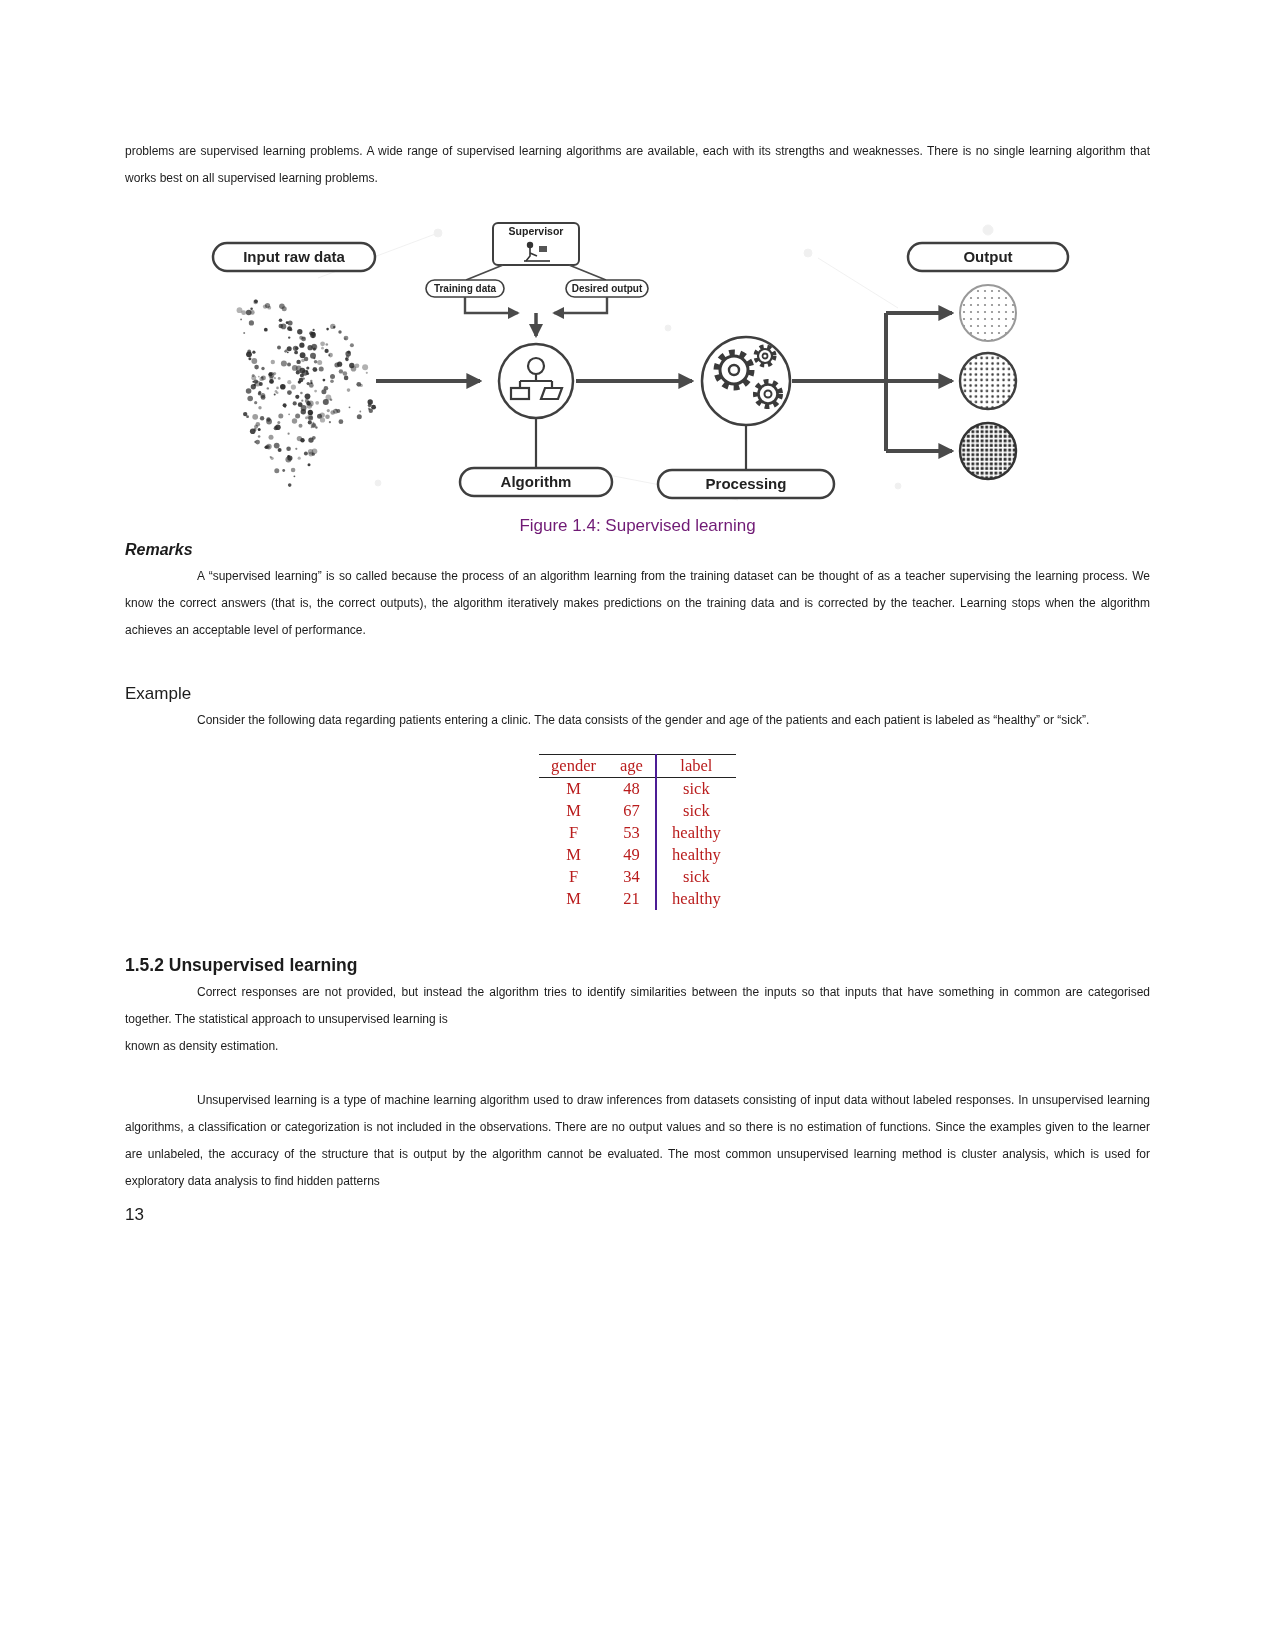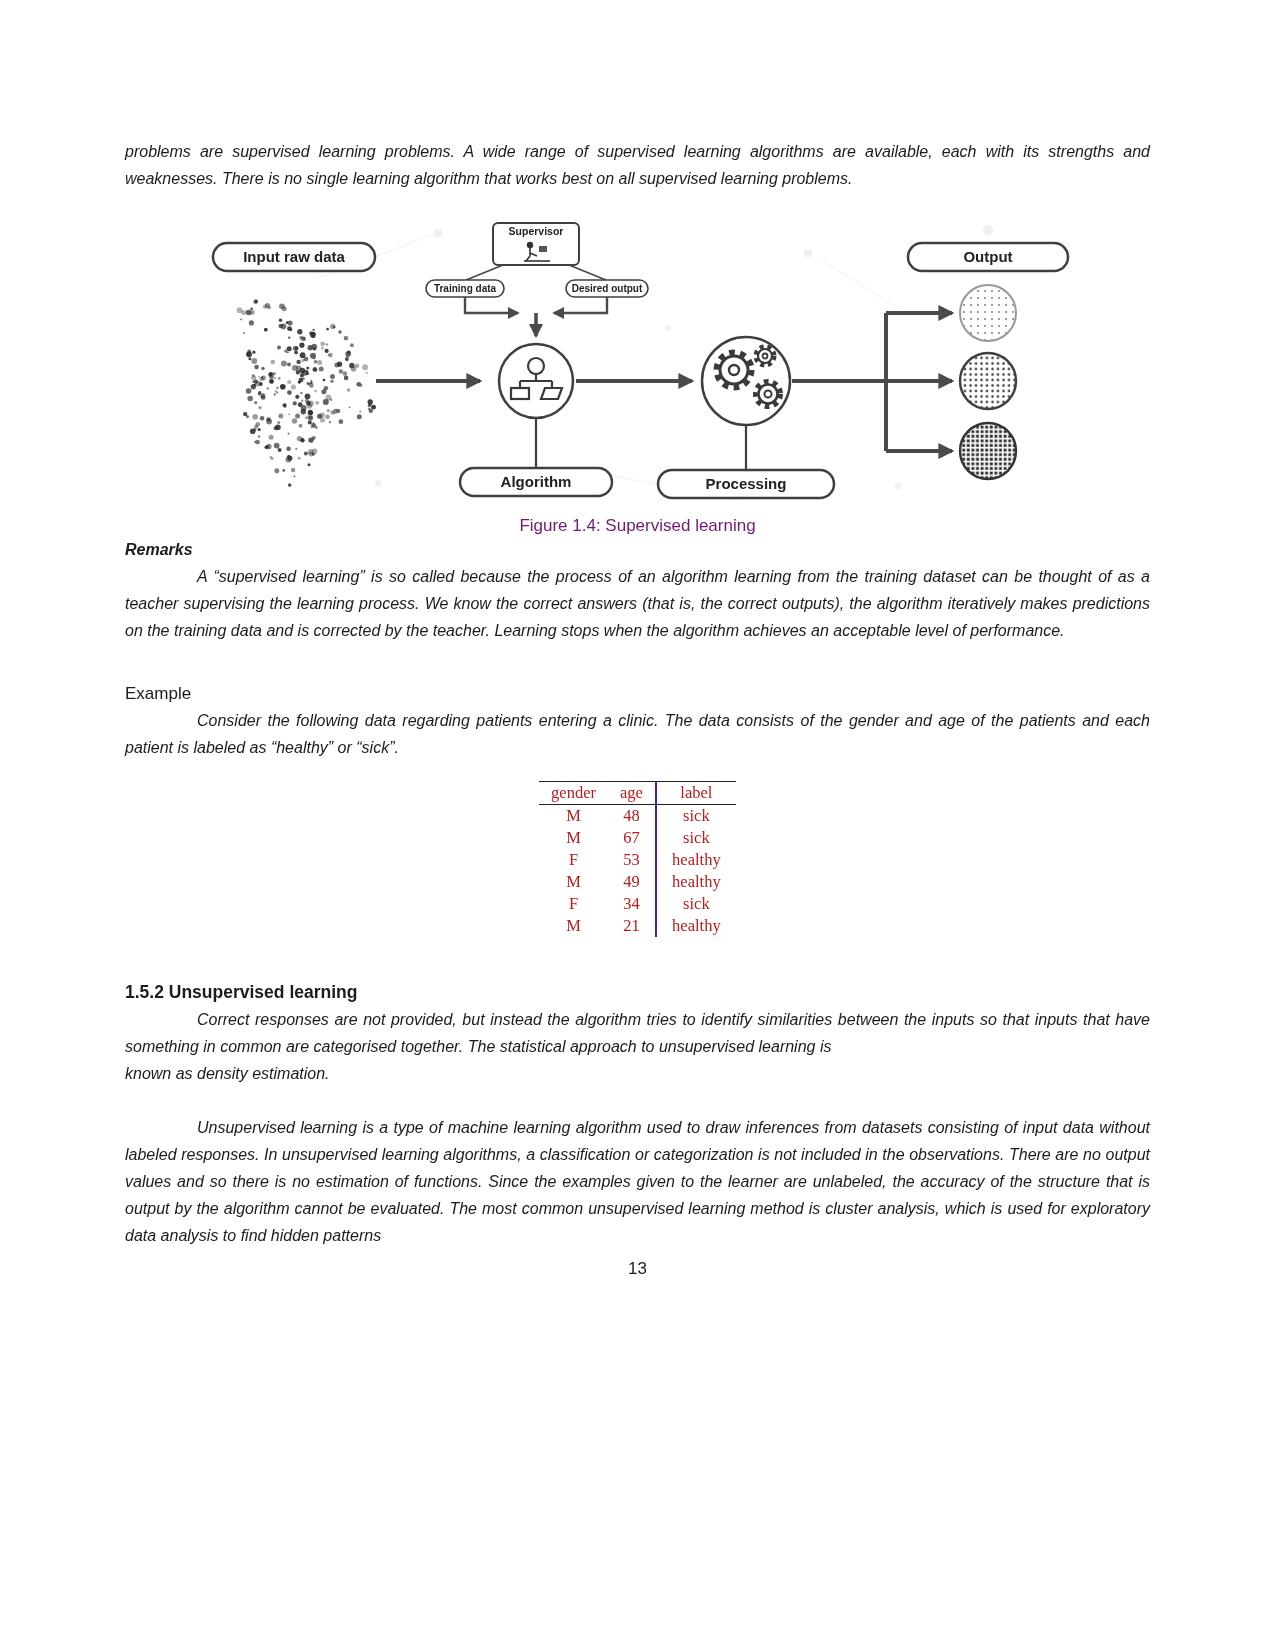--- a/index.html
+++ b/index.html
@@ -10,25 +10,24 @@
     font-family: "Liberation Sans", sans-serif;
     color: #1c1c1c;
     position: relative;
   }
   .page {
     width: 1275px;
     height: 1650px;
     padding: 138px 125px 0 125px;
   }
   p.body-text {
-    font-size: 16px;
+    font-size: 12px;
     line-height: 27px;
     text-align: justify;
     color: #1c1c1c;
-    font-style: italic;
   }
   p.indent { text-indent: 72px; }
 
   
   .figure-wrap {
     margin-top: 26px;
     width: 100%;
     text-align: center;
   }
   .figure-svg {
@@ -86,21 +85,20 @@
   }
   table.data-table .col-label {
     border-left: 2px solid #4c1d95;
     min-width: 80px;
   }
   table.data-table .col-gender { min-width: 66px; }
   table.data-table .col-age { min-width: 44px; }
 
   .page-number {
     margin-top: 10px;
-    text-align: center;
     font-size: 17px;
   }
 
   svg text { font-family: "Liberation Sans", sans-serif; }
 </style>
 </head>
 <body>
 
 <div class="page">
 

